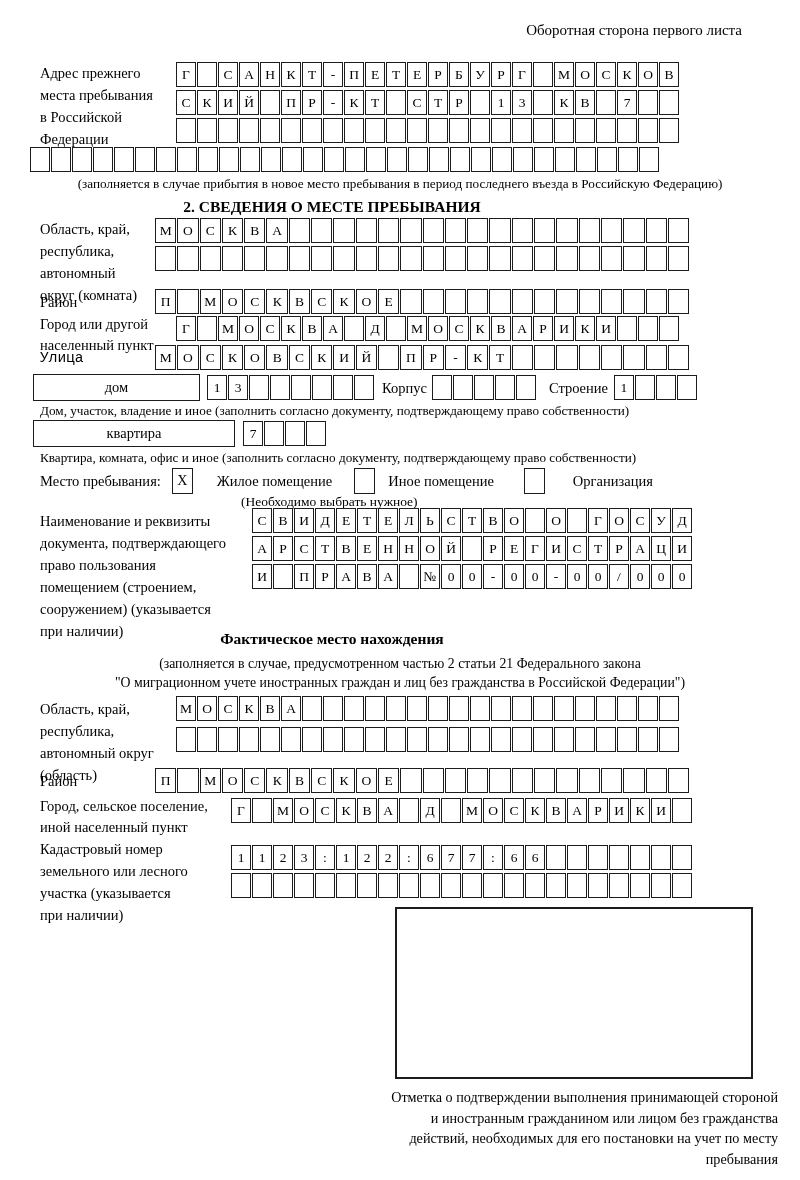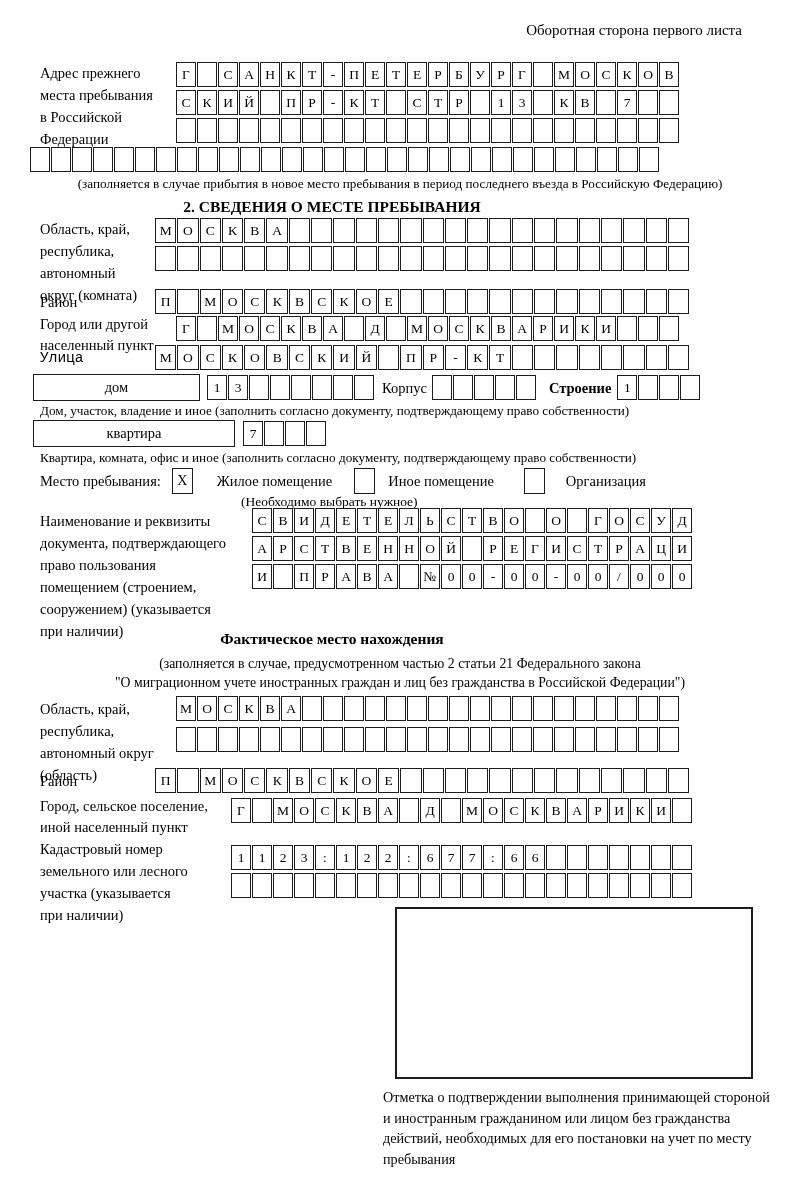--- a/index.html
+++ b/index.html
@@ -14,21 +14,21 @@
           display:flex; align-items:center; justify-content:center; font-size:13.5px; background:#fff; }
   .p25 .cell { width:21.3px; border-width:1.4px; }
   .title { font-weight:bold; font-size:15.5px; text-align:center; width:664px; }
   .wbox { border:1.6px solid #1c1c1c; height:27px; display:flex; align-items:center; justify-content:center;
           font-size:14.5px; background:#fff; flex:0 0 auto; }
   .checkbox { flex:0 0 auto; width:21px; height:26px; border:1.6px solid #1c1c1c; display:flex;
               align-items:center; justify-content:center; font-size:14px; background:#fff; }
   .inline { display:flex; align-items:center; }
   .ctr { text-align:center; width:800px; white-space:nowrap; }
   .stampbox { border:2px solid #1c1c1c; background:#fff; }
-  .caption { font-size:14.2px; line-height:20.5px; text-align:left; }
+  .caption { font-size:14.2px; line-height:20.5px; text-align:right; }
 </style>
 </head>
 <body>
 
 <div class="page">
 
   <div class="abs note" style="top:22px; right:58px; font-size:15px;">Оборотная сторона первого листа</div>
 
   <div class="abs" style="left:40px; top:62px;">
     <div class="ll">Адрес прежнего</div>
@@ -309,21 +309,21 @@
         <span class="cell"></span>
       </div>
     <div class="ll" style="margin-left:7px;">Корпус</div>
     <div class="cellrow" style="margin-left:5px;">
         <span class="cell"></span>
         <span class="cell"></span>
         <span class="cell"></span>
         <span class="cell"></span>
         <span class="cell"></span>
       </div>
-    <div class="ll" style="margin-left:12px;font-weight:bold;">Строение</div>
+    <div class="ll" style="margin-left:12px;">Строение</div>
     <div class="cellrow" style="margin-left:6px;">
         <span class="cell">1</span>
         <span class="cell"></span>
         <span class="cell"></span>
         <span class="cell"></span>
       </div>
   </div>
   <div class="abs note" style="left:40px; top:403px;">Дом, участок, владение и иное (заполнить согласно документу, подтверждающему право собственности)</div>
 
   <div class="abs inline" style="left:33px; top:420px;">
@@ -337,21 +337,21 @@
   </div>
   <div class="abs note" style="left:40px; top:450px;">Квартира, комната, офис и иное (заполнить согласно документу, подтверждающему право собственности)</div>
 
   <div class="abs inline" style="left:40px; top:468px;">
     <div class="ll">Место пребывания:</div>
     <div class="checkbox" style="margin-left:11px;">X</div>
     <div class="ll" style="margin-left:24px;">Жилое помещение</div>
     <div class="checkbox" style="margin-left:22px;"></div>
     <div class="ll" style="margin-left:13px;">Иное помещение</div>
     <div class="checkbox" style="margin-left:30px;"></div>
-    <div class="ll" style="margin-left:21px;">Организация</div>
+    <div class="ll" style="margin-left:28px;">Организация</div>
   </div>
   <div class="abs note" style="left:241px; top:494px; font-size:13.5px;">(Необходимо выбрать нужное)</div>
 
   <div class="abs" style="left:40px; top:510px;">
     <div class="ll">Наименование и реквизиты</div>
     <div class="ll">документа, подтверждающего</div>
     <div class="ll">право пользования</div>
     <div class="ll">помещением (строением,</div>
     <div class="ll">сооружением) (указывается</div>
     <div class="ll">при наличии)</div>

